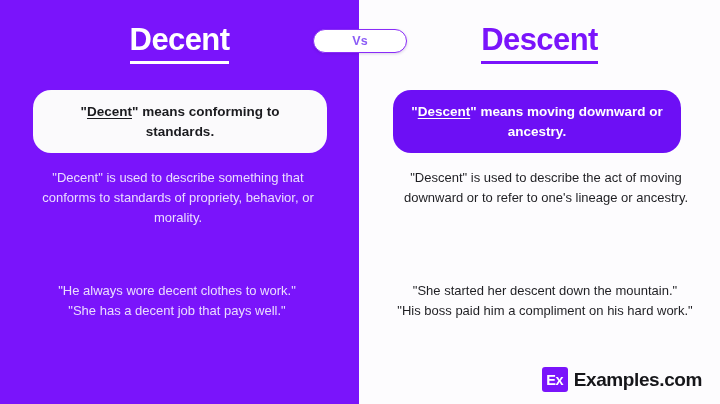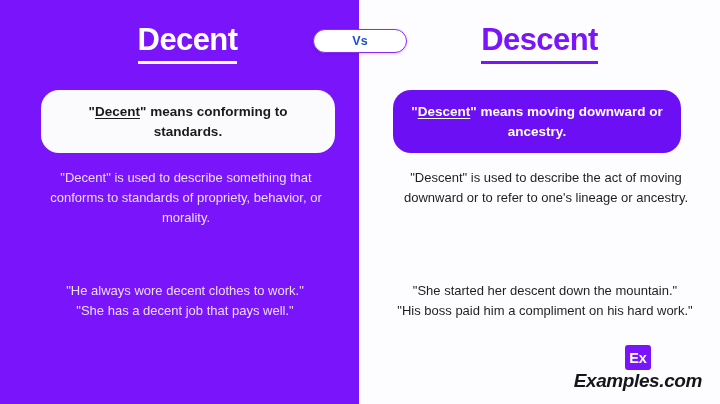--- a/index.html
+++ b/index.html
@@ -33,21 +33,21 @@
     width: 361px;
     background: #fdfcfe;
   }
 
   
   .col {
     position: absolute;
     top: 0;
     height: 404px;
   }
-  .col-left  { left: 8px;     width: 359px; }
+  .col-left  { left: 0;     width: 359px; }
   .col-right { left: 359px; width: 361px; }
 
   
   .title {
     position: absolute;
     top: 22px;
     width: 100%;
     text-align: center;
     font-size: 31px;
     font-weight: bold;
@@ -108,62 +108,61 @@
 
   
   .pill {
     position: absolute;
     left: 50%;
     transform: translateX(-50%);
     box-sizing: border-box;
     background: #ffffff;
     border: 1.6px solid #8a2cf8;
     border-radius: 999px;
-    color: #1d4ed8;
+    color: #8b5cf6;
     font-size: 12.5px;
     font-weight: bold;
     text-align: center;
     letter-spacing: 0.2px;
     display: flex;
     align-items: center;
     justify-content: center;
     box-shadow: 0 1px 3px rgba(60, 0, 120, 0.18);
   }
   .pill-vs       { top: 29px;  width: 94px;  height: 24px; }
   .pill-usage    { top: 202px; width: 96px;  height: 25px; }
   .pill-examples { top: 302px; width: 112px; height: 26px; }
 
   
   .logo {
     position: absolute;
     right: 18px;
     bottom: 12px;
     display: flex;
     align-items: center;
-    flex-direction: column;
+    gap: 6px;
   }
   .logo-mark {
     width: 26px;
     height: 25px;
     border-radius: 3px;
     background: #7a14fb;
     color: #ffffff;
     font-size: 14.5px;
     font-weight: bold;
     display: flex;
     align-items: center;
     justify-content: center;
     letter-spacing: -0.3px;
   }
   .logo-text {
     font-size: 19px;
     font-weight: bold;
     color: #16161a;
     letter-spacing: -0.4px;
-    font-style: italic;
   }
 </style>
 </head>
 <body>
 
 <div id="infographic">
 
   <div class="half half-left"></div>
   <div class="half half-right"></div>
 

